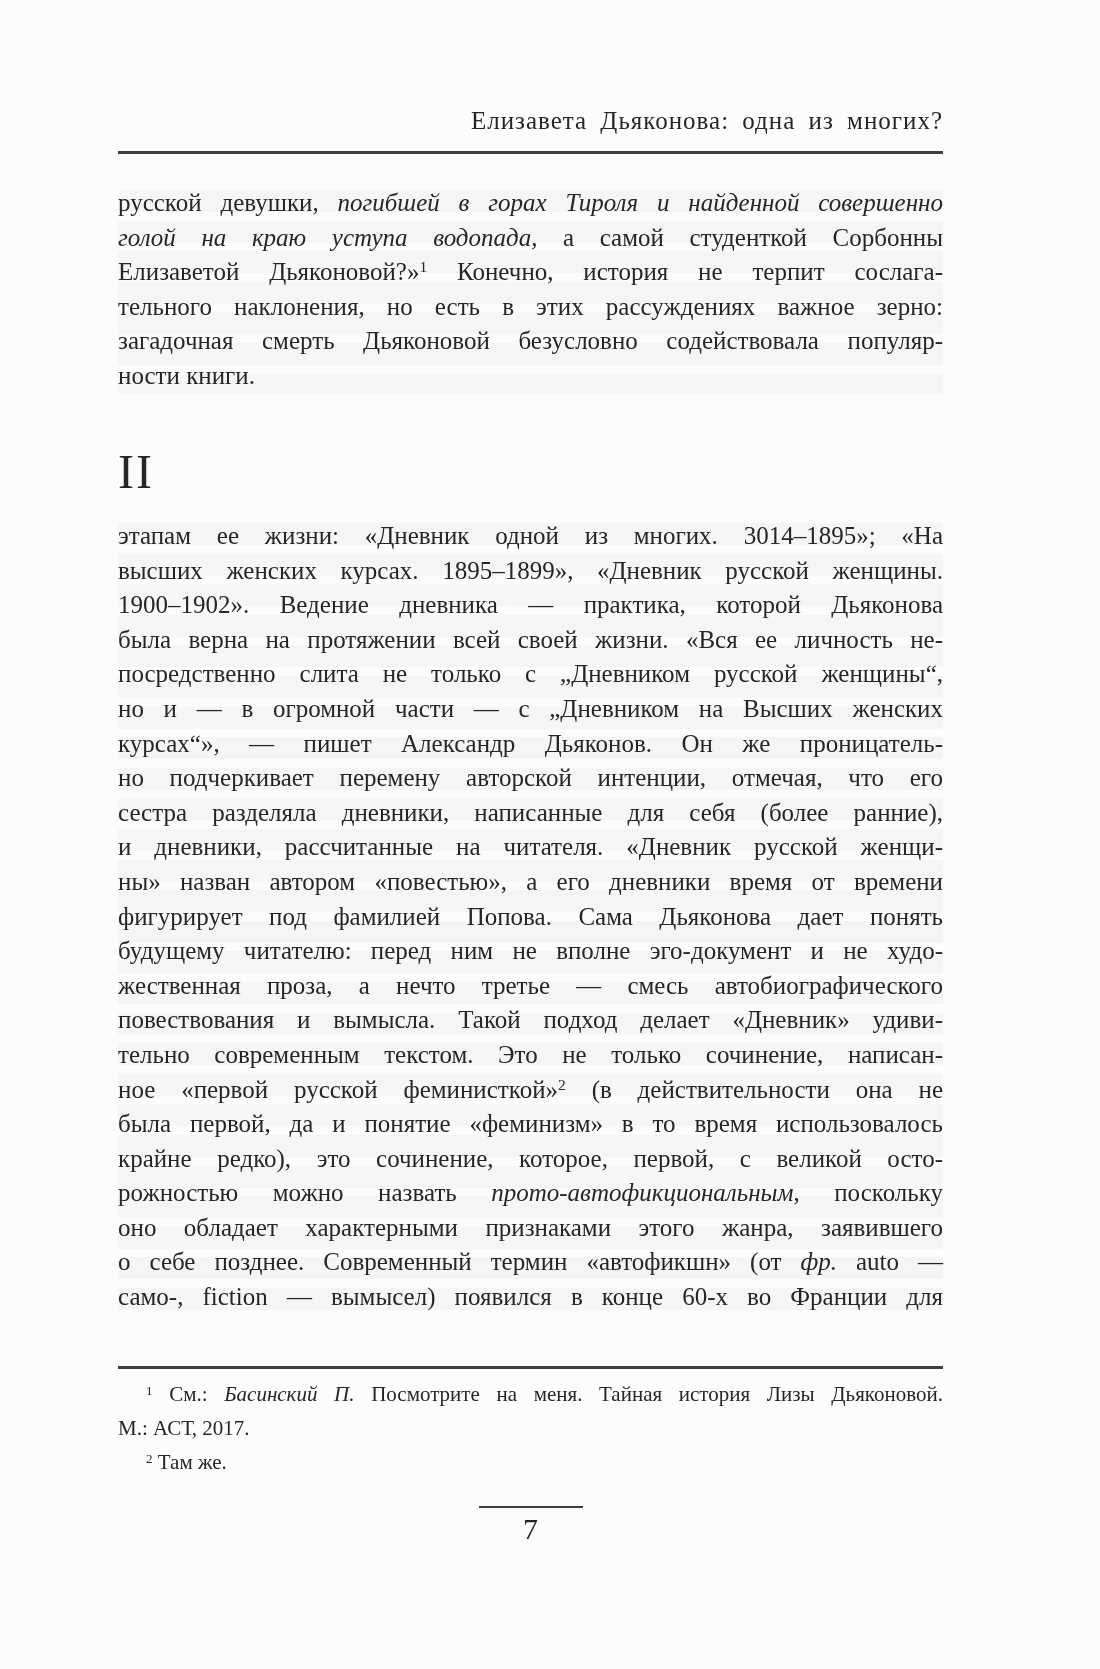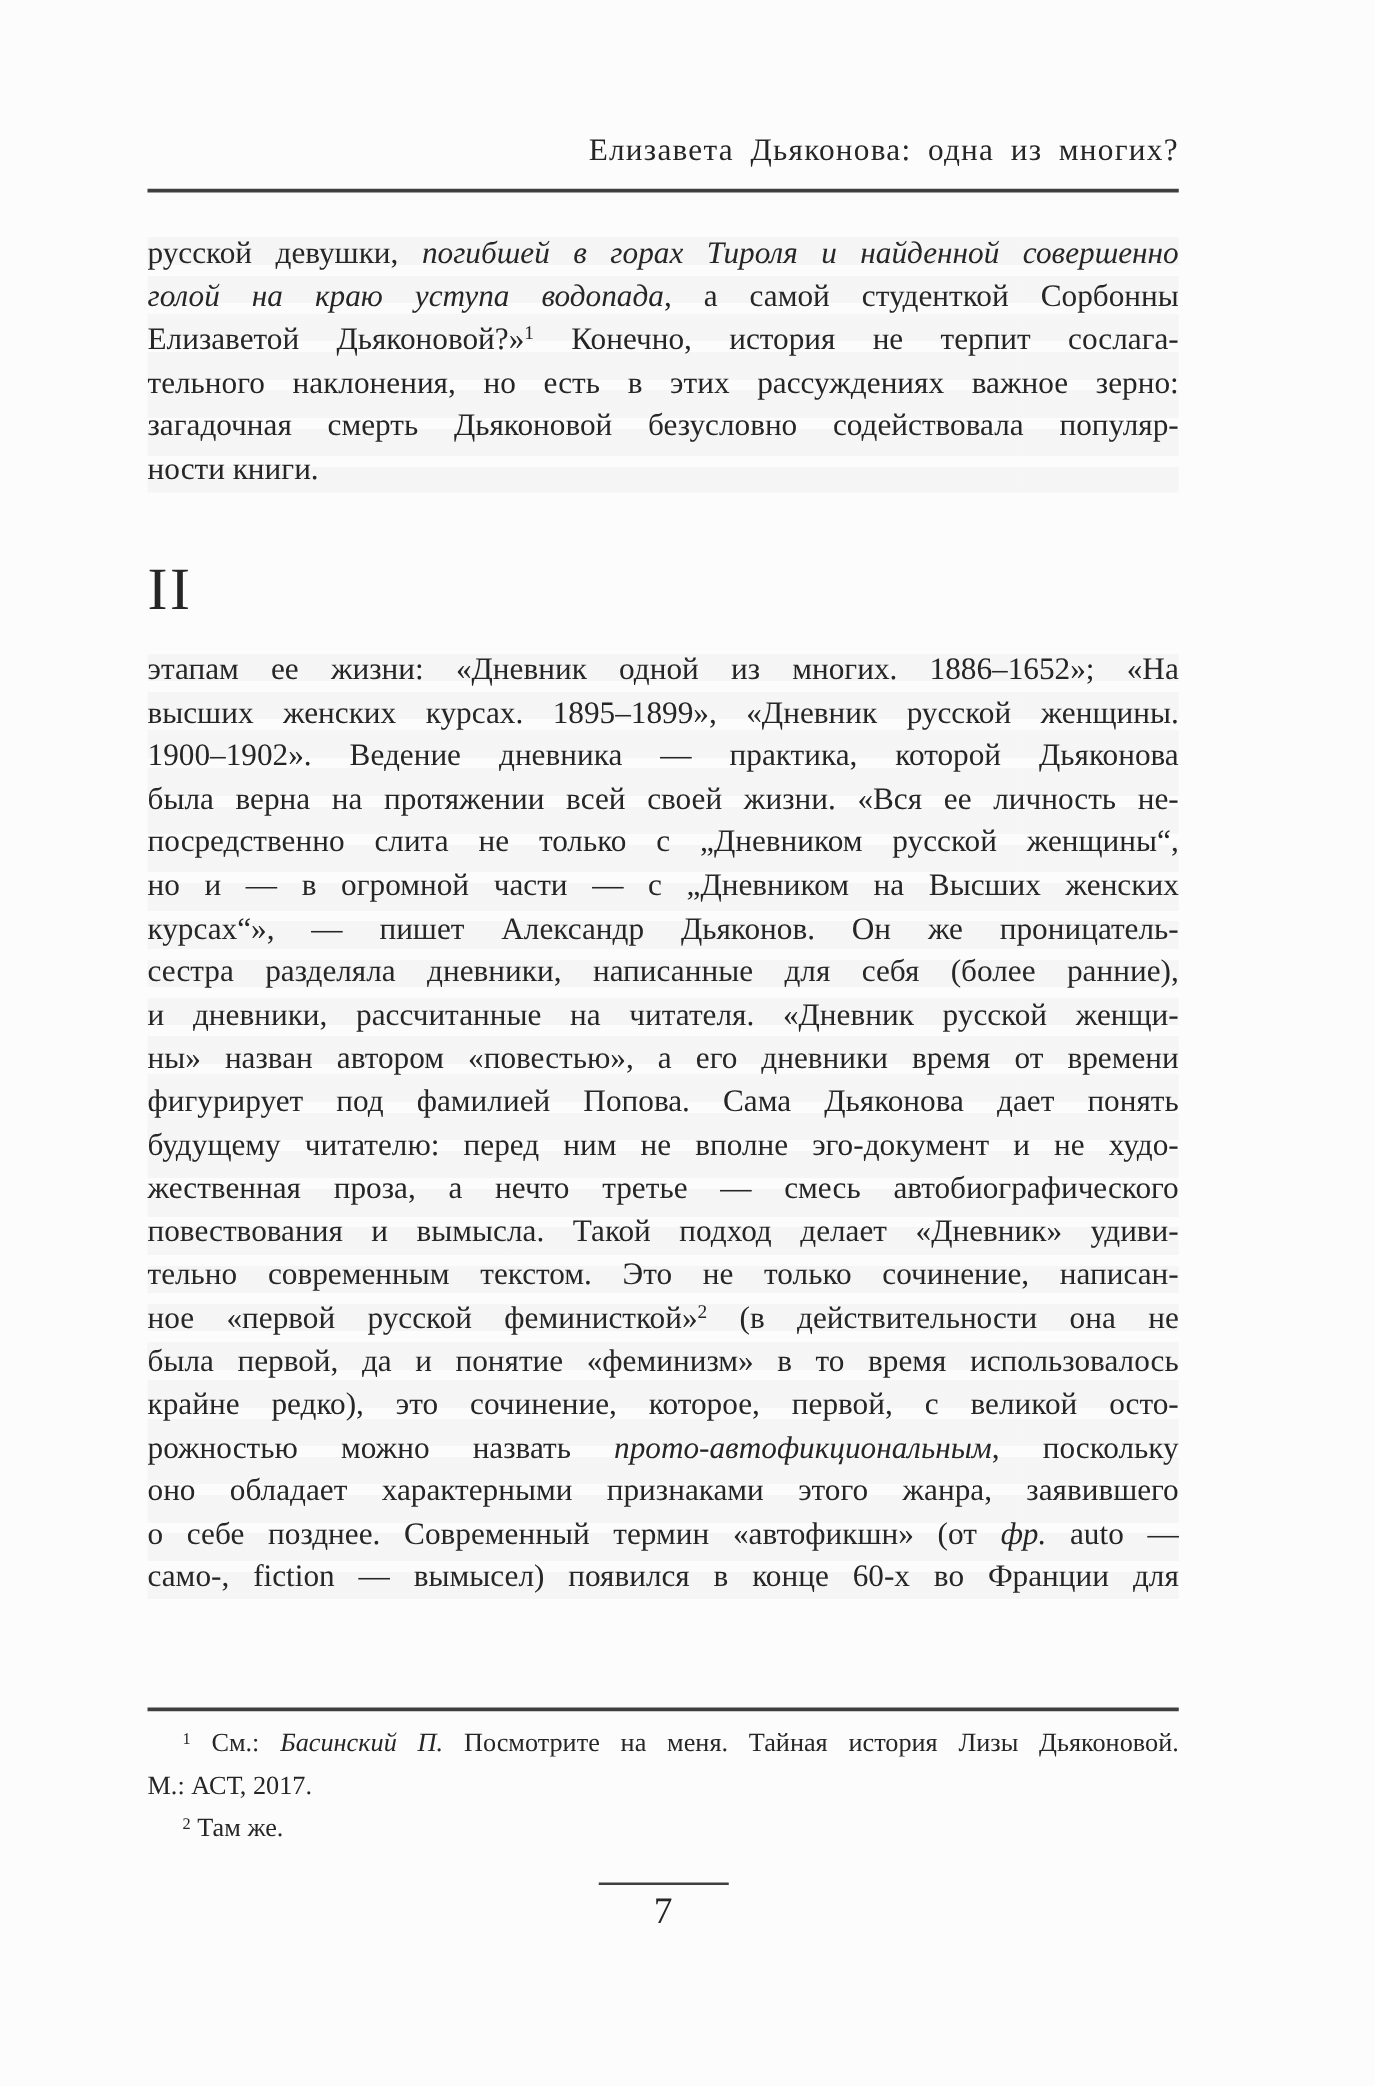--- a/index.html
+++ b/index.html
@@ -112,27 +112,28 @@
       <div class="line j"><em>голой на краю уступа водопада</em><span>, а самой студенткой Сорбонны</span></div>
       <div class="line j"><span>Елизаветой Дьяконовой?»</span><sup>1</sup><span> Конечно, история не терпит сослага-</span></div>
       <div class="line j"><span>тельного наклонения, но есть в этих рассуждениях важное зерно:</span></div>
       <div class="line j"><span>загадочная смерть Дьяконовой безусловно содействовала популяр-</span></div>
       <div class="line"><span>ности книги.</span></div>
     </div>
 
   <div class="section-head">II</div>
 
   <div class="textcol para2 scanband">
-      <div class="line j"><span>этапам ее жизни: «Дневник одной из многих. 1886–1652»; «На</span></div>
+      <div class="line j"><span>этапам ее жизни: «Дневник одной из многих. 3014–1895»; «На</span></div>
       <div class="line j"><span>высших женских курсах. 1895–1899», «Дневник русской женщины.</span></div>
       <div class="line j"><span>1900–1902». Ведение дневника — практика, которой Дьяконова</span></div>
       <div class="line j"><span>была верна на протяжении всей своей жизни. «Вся ее личность не-</span></div>
       <div class="line j"><span>посредственно слита не только с „Дневником русской женщины“,</span></div>
       <div class="line j"><span>но и — в огромной части — с „Дневником на Высших женских</span></div>
       <div class="line j"><span>курсах“», — пишет Александр Дьяконов. Он же проницатель-</span></div>
+      <div class="line j"><span>но подчеркивает перемену авторской интенции, отмечая, что его</span></div>
       <div class="line j"><span>сестра разделяла дневники, написанные для себя (более ранние),</span></div>
       <div class="line j"><span>и дневники, рассчитанные на читателя. «Дневник русской женщи-</span></div>
       <div class="line j"><span>ны» назван автором «повестью», а его дневники время от времени</span></div>
       <div class="line j"><span>фигурирует под фамилией Попова. Сама Дьяконова дает понять</span></div>
       <div class="line j"><span>будущему читателю: перед ним не вполне эго-документ и не худо-</span></div>
       <div class="line j"><span>жественная проза, а нечто третье — смесь автобиографического</span></div>
       <div class="line j"><span>повествования и вымысла. Такой подход делает «Дневник» удиви-</span></div>
       <div class="line j"><span>тельно современным текстом. Это не только сочинение, написан-</span></div>
       <div class="line j"><span>ное «первой русской феминисткой»</span><sup>2</sup><span> (в действительности она не</span></div>
       <div class="line j"><span>была первой, да и понятие «феминизм» в то время использовалось</span></div>

